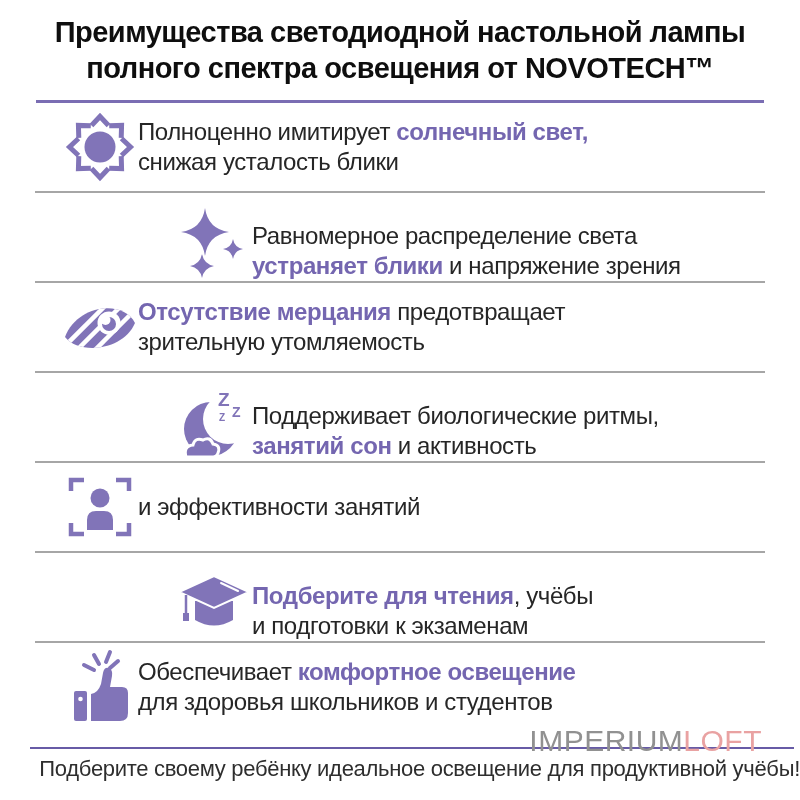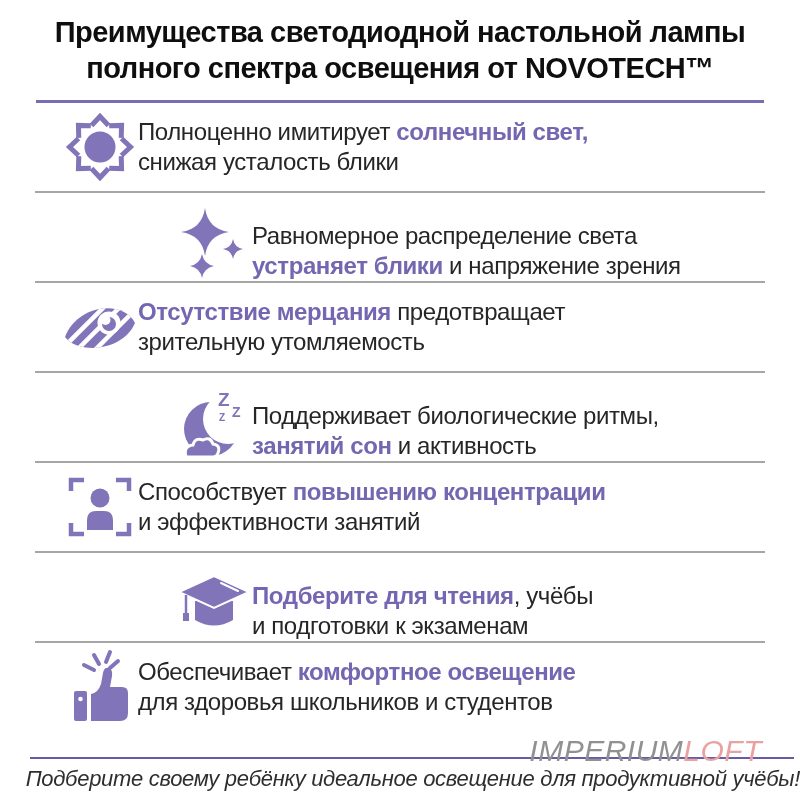--- a/index.html
+++ b/index.html
@@ -12,39 +12,40 @@
     --footer_line:#675ba6;
     --logo_gray:#919191;
     --logo_pink:#e9a2a2;
   }
   *{margin:0;padding:0;box-sizing:border-box;}
   html,body{background:#fff;}
   .page{
     width:800px;height:800px;background:#ffffff;overflow:hidden;
     font-family:"Liberation Sans",sans-serif;position:relative;
     padding-top:14px;
+    border-radius:32px;
   }
   .title{
     text-align:center;font-weight:bold;font-size:29px;line-height:36px;
     color:var(--title_text);letter-spacing:-0.5px;
   }
   .title-divider{height:3px;background:var(--accent);margin:14px 36px 0 36px;}
   .benefit-row{
     height:88px;display:flex;align-items:center;padding-left:62px;
   }
   .benefit-row.indented{padding-left:176px;align-items:flex-end;}
   .icon-box{width:76px;height:76px;flex:0 0 76px;display:flex;align-items:center;justify-content:center;color:var(--icon);}
   .icon-box svg{display:block;}
   .benefit-text{
     font-size:24px;line-height:30px;color:var(--body_text);
     letter-spacing:-0.4px;white-space:nowrap;
   }
   .benefit-text .em{color:var(--accent_text);font-weight:bold;}
   .divider{height:2px;background:var(--divider);margin:0 35px;}
-  .footer{position:relative;margin-top:26px;font-style:italic;}
+  .footer{position:relative;margin-top:16px;}
   .footer-line{height:2px;background:var(--footer_line);margin:0 6px 0 30px;}
   .logo{
     position:absolute;right:38px;top:-23px;font-size:30px;letter-spacing:0.5px;
     color:var(--logo_gray);font-weight:normal;background:transparent;
   }
   .logo .loft{color:var(--logo_pink);}
   .tagline{
     text-align:right;font-size:22px;color:#2e2e2e;margin-top:7px;letter-spacing:-0.3px;
   }
 </style>
@@ -151,21 +152,20 @@
           <path d="M7 20 L7 9 L20 9"></path>
           <path d="M52 9 L65 9 L65 20"></path>
           <path d="M65 52 L65 63 L52 63"></path>
           <path d="M20 63 L7 63 L7 52"></path>
         </g>
         <circle cx="36" cy="27" r="9.5" fill="currentColor"></circle>
         <path d="M23 59 L23 49 Q23 40 32 40 L40 40 Q49 40 49 49 L49 59 Z" fill="currentColor"></path>
       </svg>
     </div>
     <div class="benefit-text">
-        <div class="line"><span>Способствует </span><span class="em">повышению концентрации</span></div>
         <div class="line"><span>и эффективности занятий</span></div>
       </div>
   </div>
   <div class="divider"></div>
 
   <div class="benefit-row indented">
     <div class="icon-box">
       <svg width="76" height="64" viewBox="0 0 76 64">
         <path d="M19 30 L19 49 Q38 60 57 49 L57 30 Z" fill="currentColor"></path>
         <path d="M38 5 L73 21 L38 37 L3 21 Z" fill="currentColor" stroke="#ffffff" stroke-width="2"></path>

